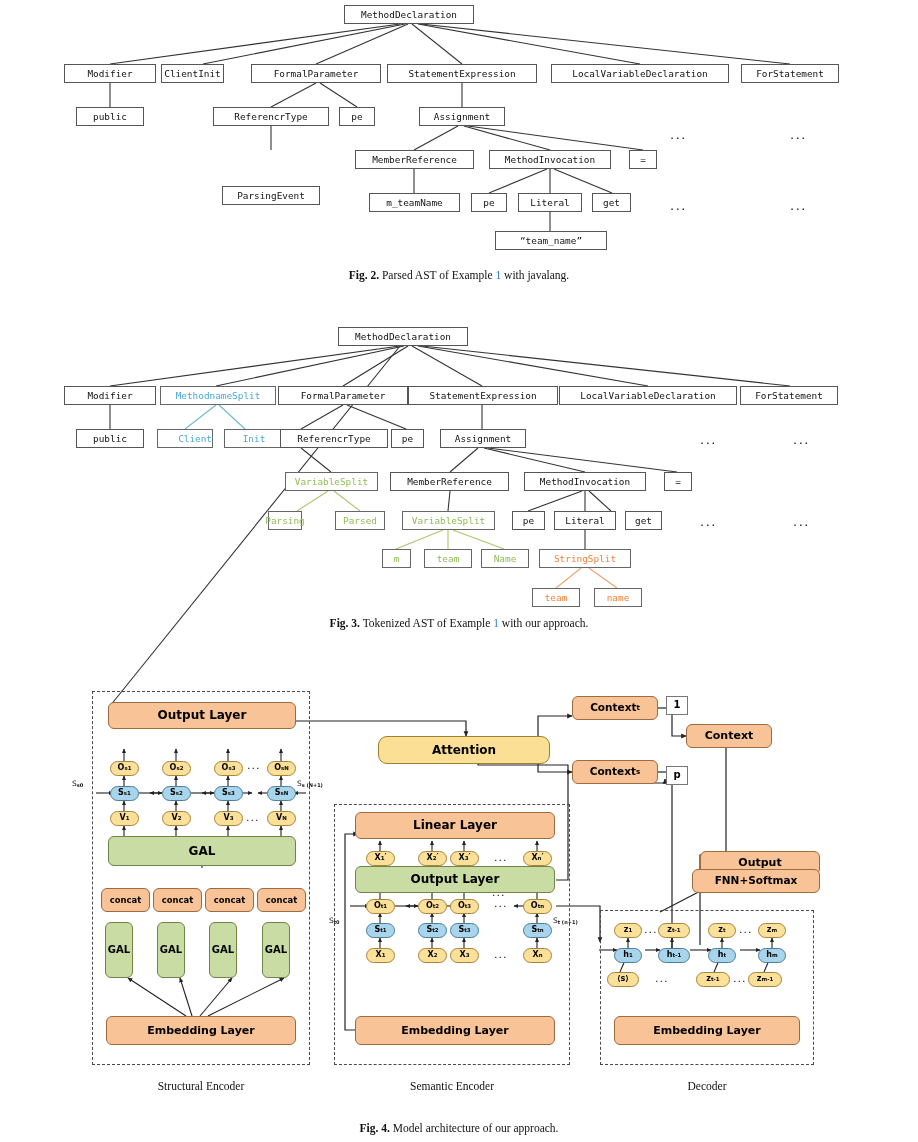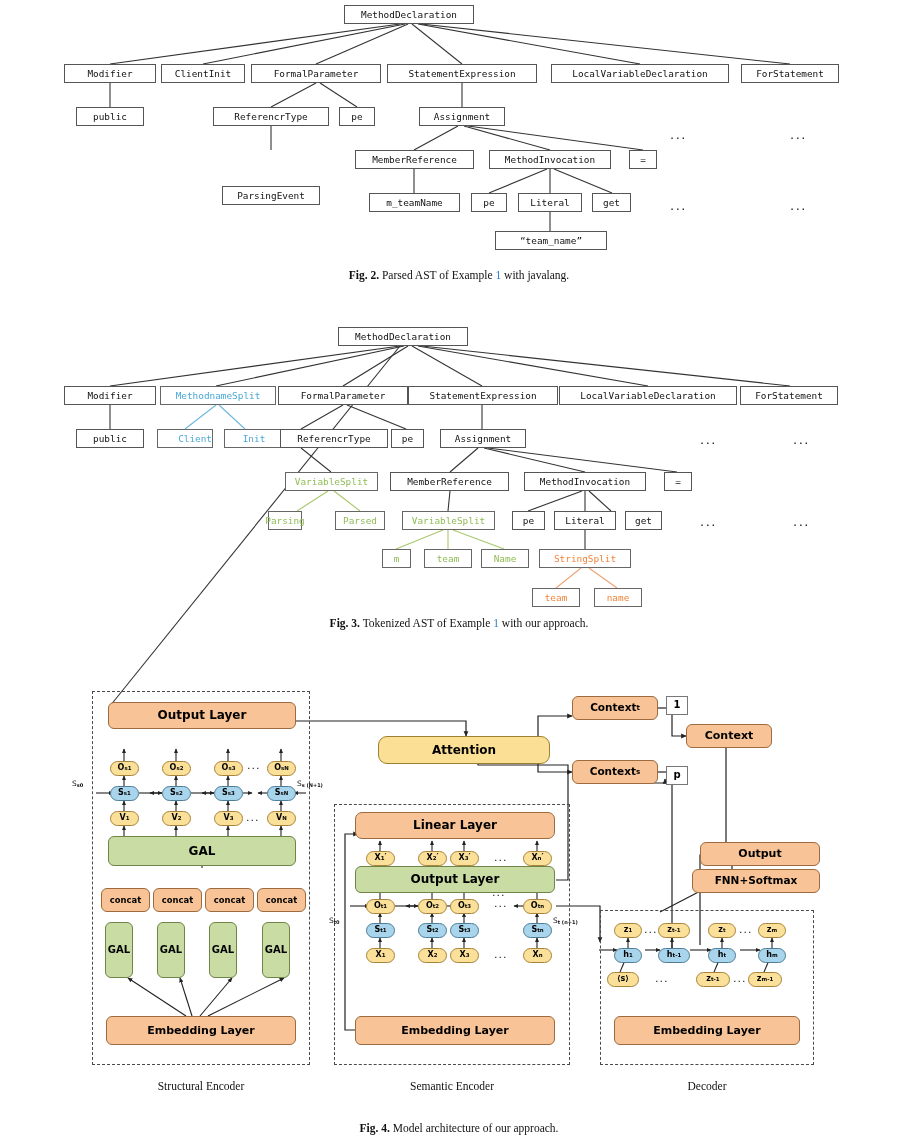--- a/index.html
+++ b/index.html
@@ -90,21 +90,21 @@
     </g>
   </svg>
 
   <div class="node n-lg c-black" style="left:344px;top:5px;width:130px;">
       <span>MethodDeclaration</span>
     </div>
 
   <div class="node n-lg c-black" style="left:64px;top:64px;width:92px;">
       <span>Modifier</span>
     </div>
-  <div class="node n-lg c-black" style="left:161px;top:64px;width:84px;">
+  <div class="node n-lg c-black" style="left:161px;top:64px;width:63px;">
       <span>ClientInit</span>
     </div>
   <div class="node n-lg c-black" style="left:251px;top:64px;width:130px;">
       <span>FormalParameter</span>
     </div>
   <div class="node n-lg c-black" style="left:387px;top:64px;width:150px;">
       <span>StatementExpression</span>
     </div>
   <div class="node n-lg c-black" style="left:551px;top:64px;width:178px;">
       <span>LocalVariableDeclaration</span>
@@ -536,21 +536,21 @@
   <div class="mbox whitebox" style="left:666px;top:16px;width:22px;height:19px;font-size:10px;">
       <span>1</span>
     </div>
   <div class="mbox whitebox" style="left:666px;top:86px;width:22px;height:19px;font-size:10px;">
       <span>p</span>
     </div>
   <div class="mbox orange r6" style="left:686px;top:44px;width:86px;height:24px;font-size:11px;">
       <span>Context</span>
     </div>
 
-  <div class="mbox orange r6" style="left:355px;top:132px;width:200px;height:27px;font-size:12px;border-radius:7px;">
+  <div class="mbox orange r6" style="left:355px;top:132px;width:200px;height:27px;font-size:12px;">
       <span>Linear Layer</span>
     </div>
 
   <div class="mbox yellow pill" style="left:366px;top:171px;width:29px;height:15px;font-size:8px;">X<span class="sub">1</span>′</div>
   <div class="mbox yellow pill" style="left:418px;top:171px;width:29px;height:15px;font-size:8px;">X<span class="sub">2</span>′</div>
   <div class="mbox yellow pill" style="left:450px;top:171px;width:29px;height:15px;font-size:8px;">X<span class="sub">3</span>′</div>
   <div class="mbox yellow pill" style="left:523px;top:171px;width:29px;height:15px;font-size:8px;">X<span class="sub">n</span>′</div>
   <div class="dots" style="left:494px;top:171px;"><span>...</span></div>
 
   <div class="mbox green r6" style="left:355px;top:186px;width:200px;height:27px;font-size:12px;">
@@ -575,21 +575,21 @@
   <div class="mbox yellow pill" style="left:523px;top:268px;width:29px;height:15px;font-size:8px;">X<span class="sub">n</span></div>
   <div class="dots" style="left:494px;top:268px;"><span>...</span></div>
 
   <div class="slab" style="left:329px;top:236px;">S<span class="sub">t0</span></div>
   <div class="slab" style="left:553px;top:236px;">S<span class="sub">t (n+1)</span></div>
 
   <div class="mbox orange r6" style="left:355px;top:336px;width:200px;height:29px;font-size:11px;">
       <span>Embedding Layer</span>
     </div>
 
-  <div class="mbox orange r6" style="left:700px;top:162px;width:120px;height:24px;font-size:11px;">
+  <div class="mbox orange r6" style="left:700px;top:171px;width:120px;height:24px;font-size:11px;">
       <span>Output</span>
     </div>
   <div class="mbox orange r6" style="left:692px;top:189px;width:128px;height:24px;font-size:10.5px;">
       <span>FNN+Softmax</span>
     </div>
 
   <div class="mbox yellow pill" style="left:614px;top:243px;width:28px;height:15px;font-size:8px;">z<span class="sub">1</span></div>
   <div class="mbox yellow pill" style="left:658px;top:243px;width:32px;height:15px;font-size:8px;">z<span class="sub">t-1</span></div>
   <div class="mbox yellow pill" style="left:708px;top:243px;width:28px;height:15px;font-size:8px;">z<span class="sub">t</span></div>
   <div class="mbox yellow pill" style="left:758px;top:243px;width:28px;height:15px;font-size:8px;">z<span class="sub">m</span></div>

